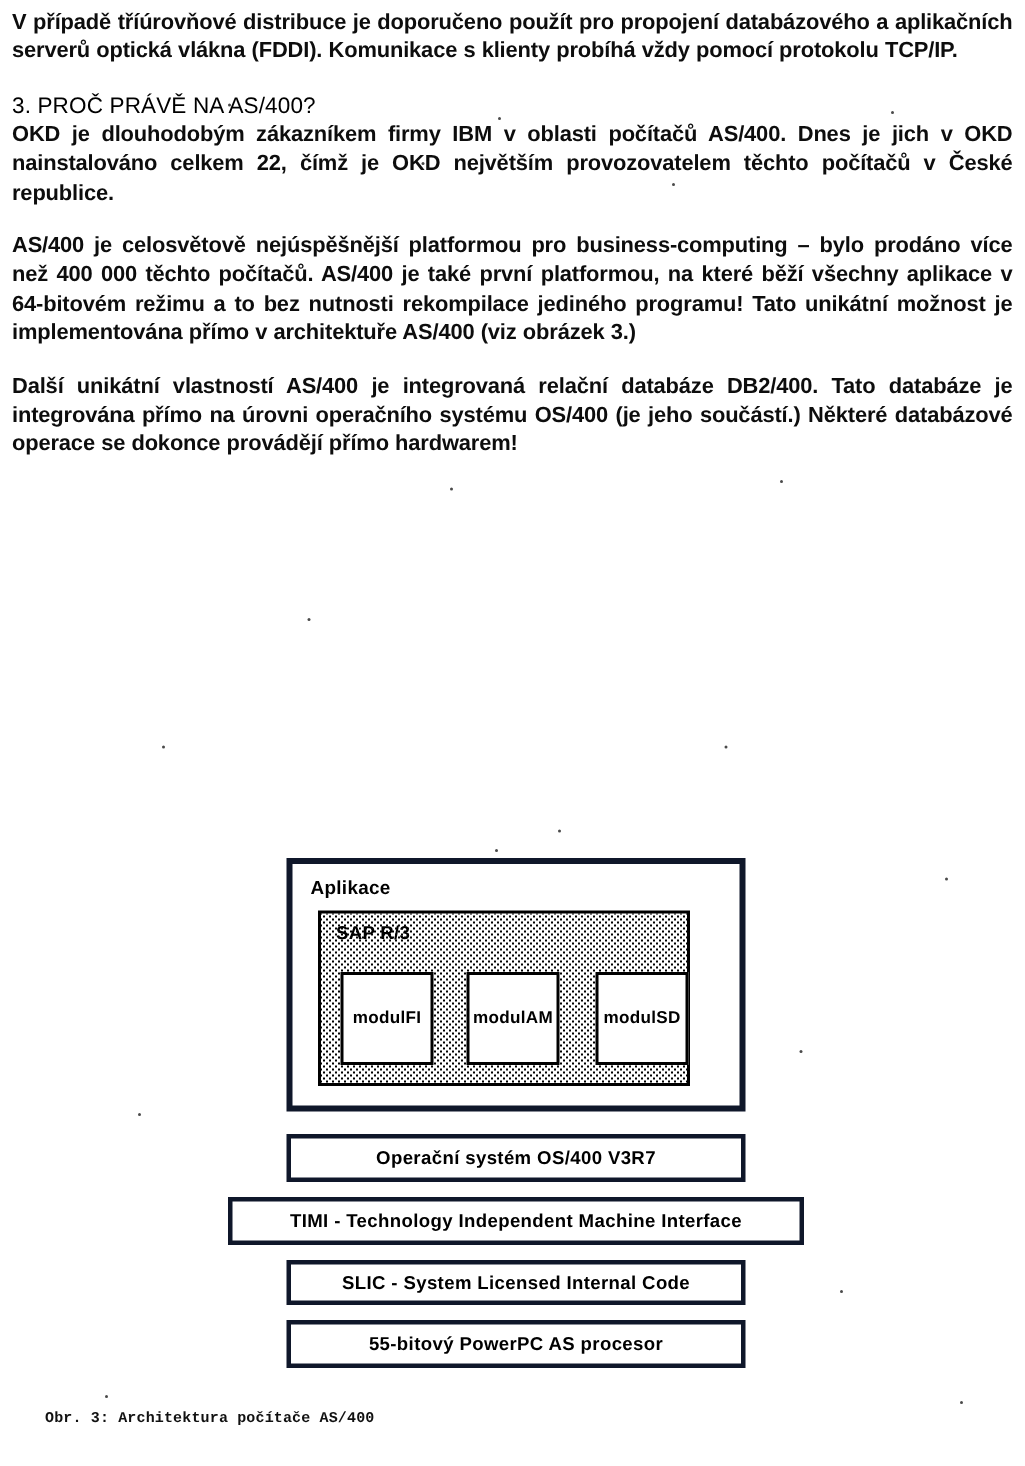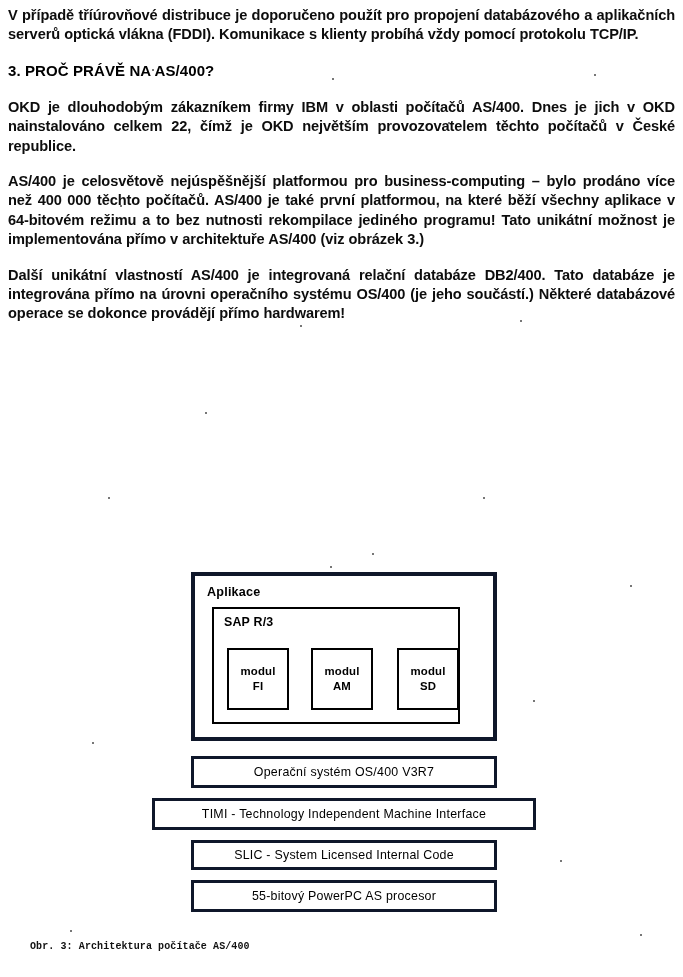--- a/index.html
+++ b/index.html
@@ -46,24 +46,24 @@
     line-height: 19.4px;
     font-weight: bold;
     text-align: justify;
     letter-spacing: -0.1px;
     word-spacing: 0.2px;
     color: #0d0d0d;
   }
   p.para:last-child { margin-bottom: 0; }
 
   h2.heading {
-    margin: 0 0 18px 0;
+    margin: 0 0 1px 0;
     font-size: 15px;
     line-height: 19px;
-    font-weight: bold;
+    font-weight: normal;
     letter-spacing: 0.1px;
     color: #000000;
   }
 
   
   #diagram {
     position: absolute;
     left: 0;
     top: 572px;
     width: 683px;
@@ -74,21 +74,21 @@
     box-sizing: border-box;
     background: #ffffff;
     border: 3px solid #0f172a;
     display: flex;
     align-items: center;
     justify-content: center;
     color: #000;
   }
   .dlabel {
     font-size: 12.4px;
-    font-weight: normal;
+    font-weight: bold;
     letter-spacing: 0.25px;
     white-space: nowrap;
   }
 
   
   #box-aplikace {
     left: 191px;
     top: 0px;
     width: 306px;
     height: 169px;
@@ -133,21 +133,20 @@
 
   .modbox {
     position: absolute;
     top: 39px;
     width: 62px;
     height: 62px;
     box-sizing: border-box;
     border: 2.5px solid #000;
     background: #ffffff;
     display: flex;
-    flex-direction: column;
     align-items: center;
     justify-content: center;
     line-height: 15px;
   }
   .modbox span {
     font-size: 11.4px;
     font-weight: bold;
     letter-spacing: 0.2px;
   }
   #mod-1 { left: 13px; }

